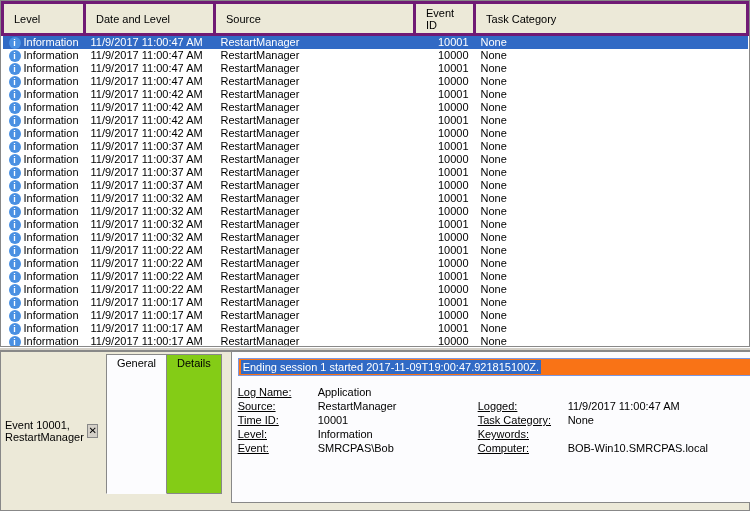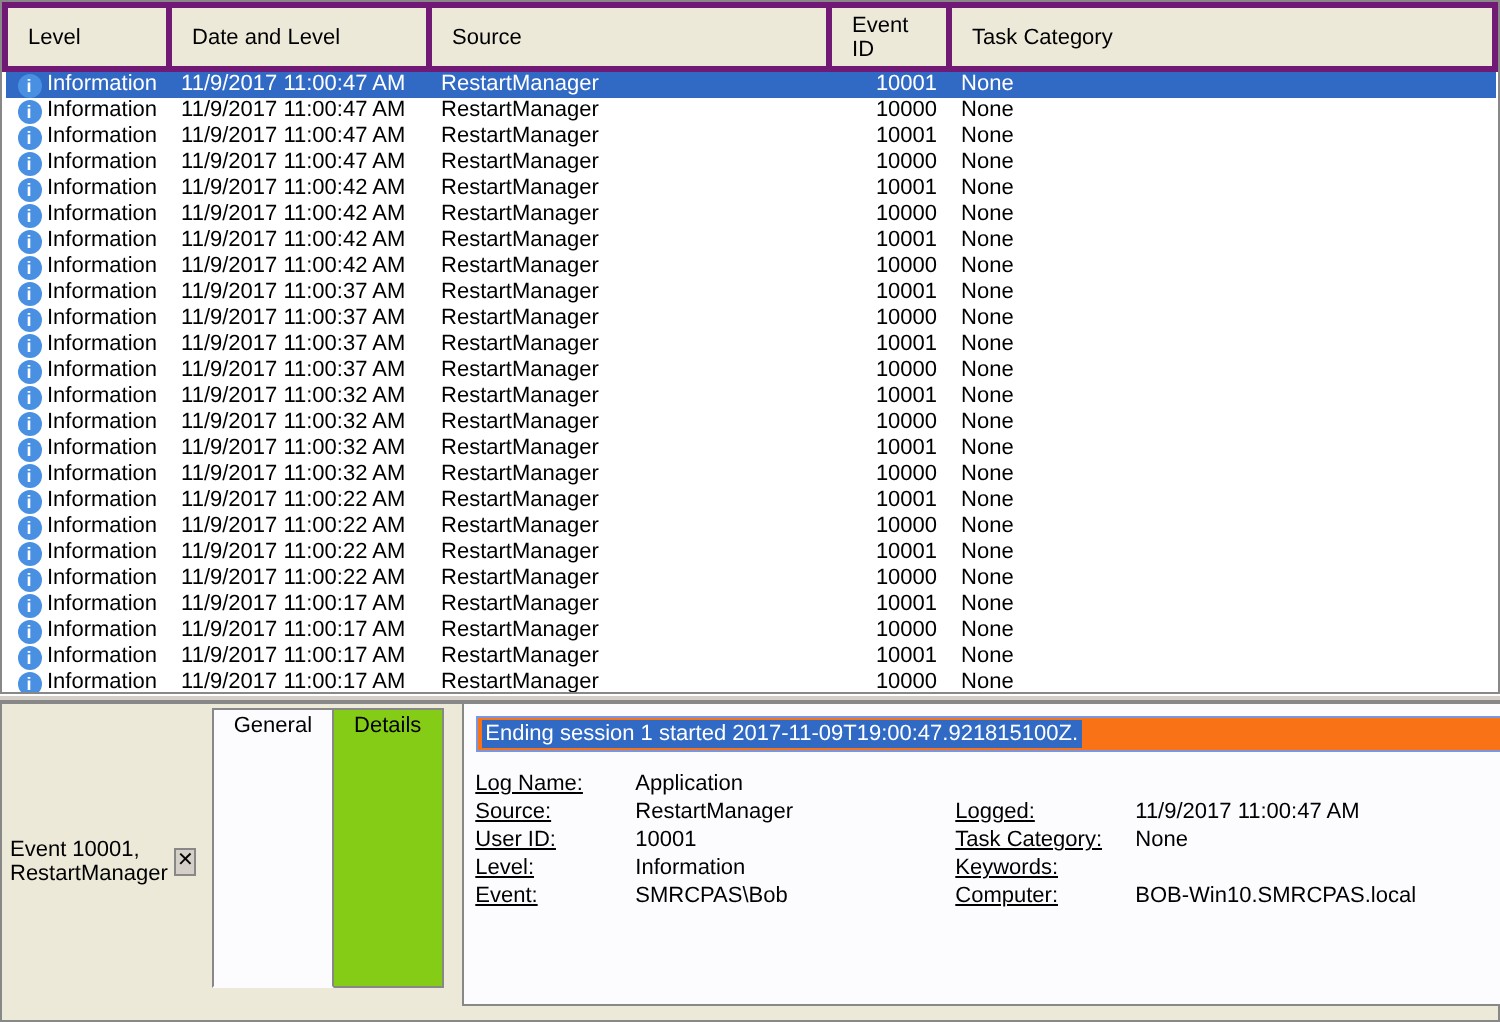--- a/index.html
+++ b/index.html
@@ -381,21 +381,21 @@
     </div>
     <div class="props">
       <div class="lbl">Log Name:</div>
       <div>Application</div>
       <div></div>
         <div></div>
       <div class="lbl">Source:</div>
       <div>RestartManager</div>
       <div class="lbl">Logged:</div>
       <div>11/9/2017 11:00:47 AM</div>
-      <div class="lbl">User ID:</div>
+      <div class="lbl">Time ID:</div>
       <div>10001</div>
       <div class="lbl">Task Category:</div>
       <div>None</div>
       <div class="lbl">Level:</div>
       <div>Information</div>
       <div class="lbl">Keywords:</div>
       <div></div>
       <div class="lbl">Event:</div>
       <div>SMRCPAS\Bob</div>
       <div class="lbl">Computer:</div>

